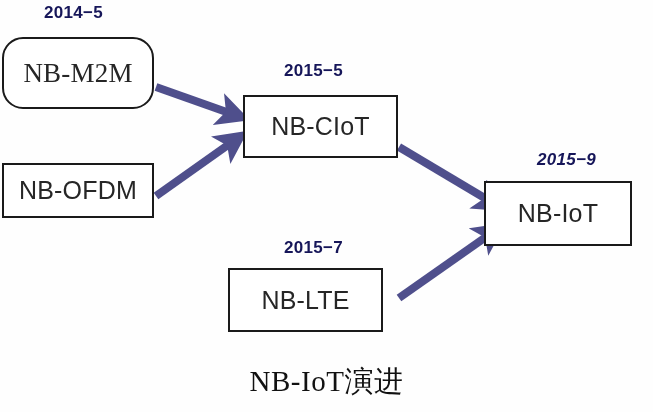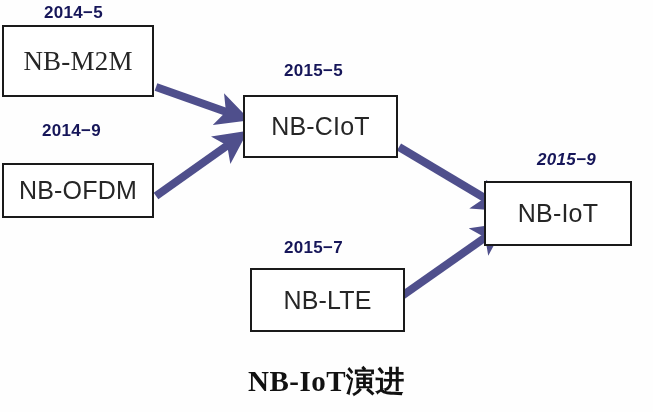--- a/index.html
+++ b/index.html
@@ -37,24 +37,24 @@
     letter-spacing: 0.2px;
     white-space: nowrap;
     line-height: 1;
   }
   .node.serif .node-label {
     font-family: "Liberation Serif", "DejaVu Serif", serif;
     font-size: 27px;
   }
 
   
-  #node-nb-m2m   { left: 2px;   top: 25px;  width: 152px; height: 72px; }
+  #node-nb-m2m   { left: 2px;   top: 37px;  width: 152px; height: 72px; border-radius: 21px; }
   #node-nb-ofdm  { left: 2px;   top: 163px; width: 152px; height: 55px; }
   #node-nb-ciot  { left: 243px; top: 95px;  width: 155px; height: 63px; }
-  #node-nb-lte   { left: 250px; top: 268px; width: 155px; height: 64px; }
+  #node-nb-lte   { left: 228px; top: 268px; width: 155px; height: 64px; }
   #node-nb-iot   { left: 484px; top: 181px; width: 148px; height: 65px; }
 
   
   .date-label {
     position: absolute;
     font-family: "Liberation Sans", sans-serif;
     font-size: 17px;
     font-weight: 700;
     color: #161659;
     white-space: nowrap;
@@ -79,21 +79,21 @@
 
   
   #diagram-caption {
     position: absolute;
     left: 0;
     top: 362px;
     width: 653px;
     text-align: center;
     font-family: "Liberation Serif", "DejaVu Serif", serif;
     font-size: 29px;
-    font-weight: 700;
+    font-weight: 400;
     color: #111111;
     letter-spacing: 0.5px;
     z-index: 4;
   }
 </style>
 </head>
 <body>
 
 <div id="canvas">
 
@@ -108,21 +108,20 @@
 
     <line x1="156" y1="196" x2="235" y2="140" stroke="#4f4f8c" stroke-width="8" marker-end="url(#arrowhead)"></line>
 
     <line x1="399" y1="147" x2="493" y2="203" stroke="#4f4f8c" stroke-width="8" marker-end="url(#arrowhead)"></line>
 
     <line x1="399" y1="298" x2="493" y2="232" stroke="#4f4f8c" stroke-width="8" marker-end="url(#arrowhead)"></line>
   </svg>
 
   <div class="date-label" id="date-nb-m2m">2014−5</div>
 
-  <div class="date-label" id="date-nb-ofdm">2014−9</div>
 
   <div class="date-label" id="date-nb-ciot">2015−5</div>
 
   <div class="date-label" id="date-nb-lte">2015−7</div>
 
   <div class="date-label" id="date-nb-iot">2015−9</div>
 
   <div class="node serif" id="node-nb-m2m">
     <span class="node-label">NB-M2M</span>
   </div>

